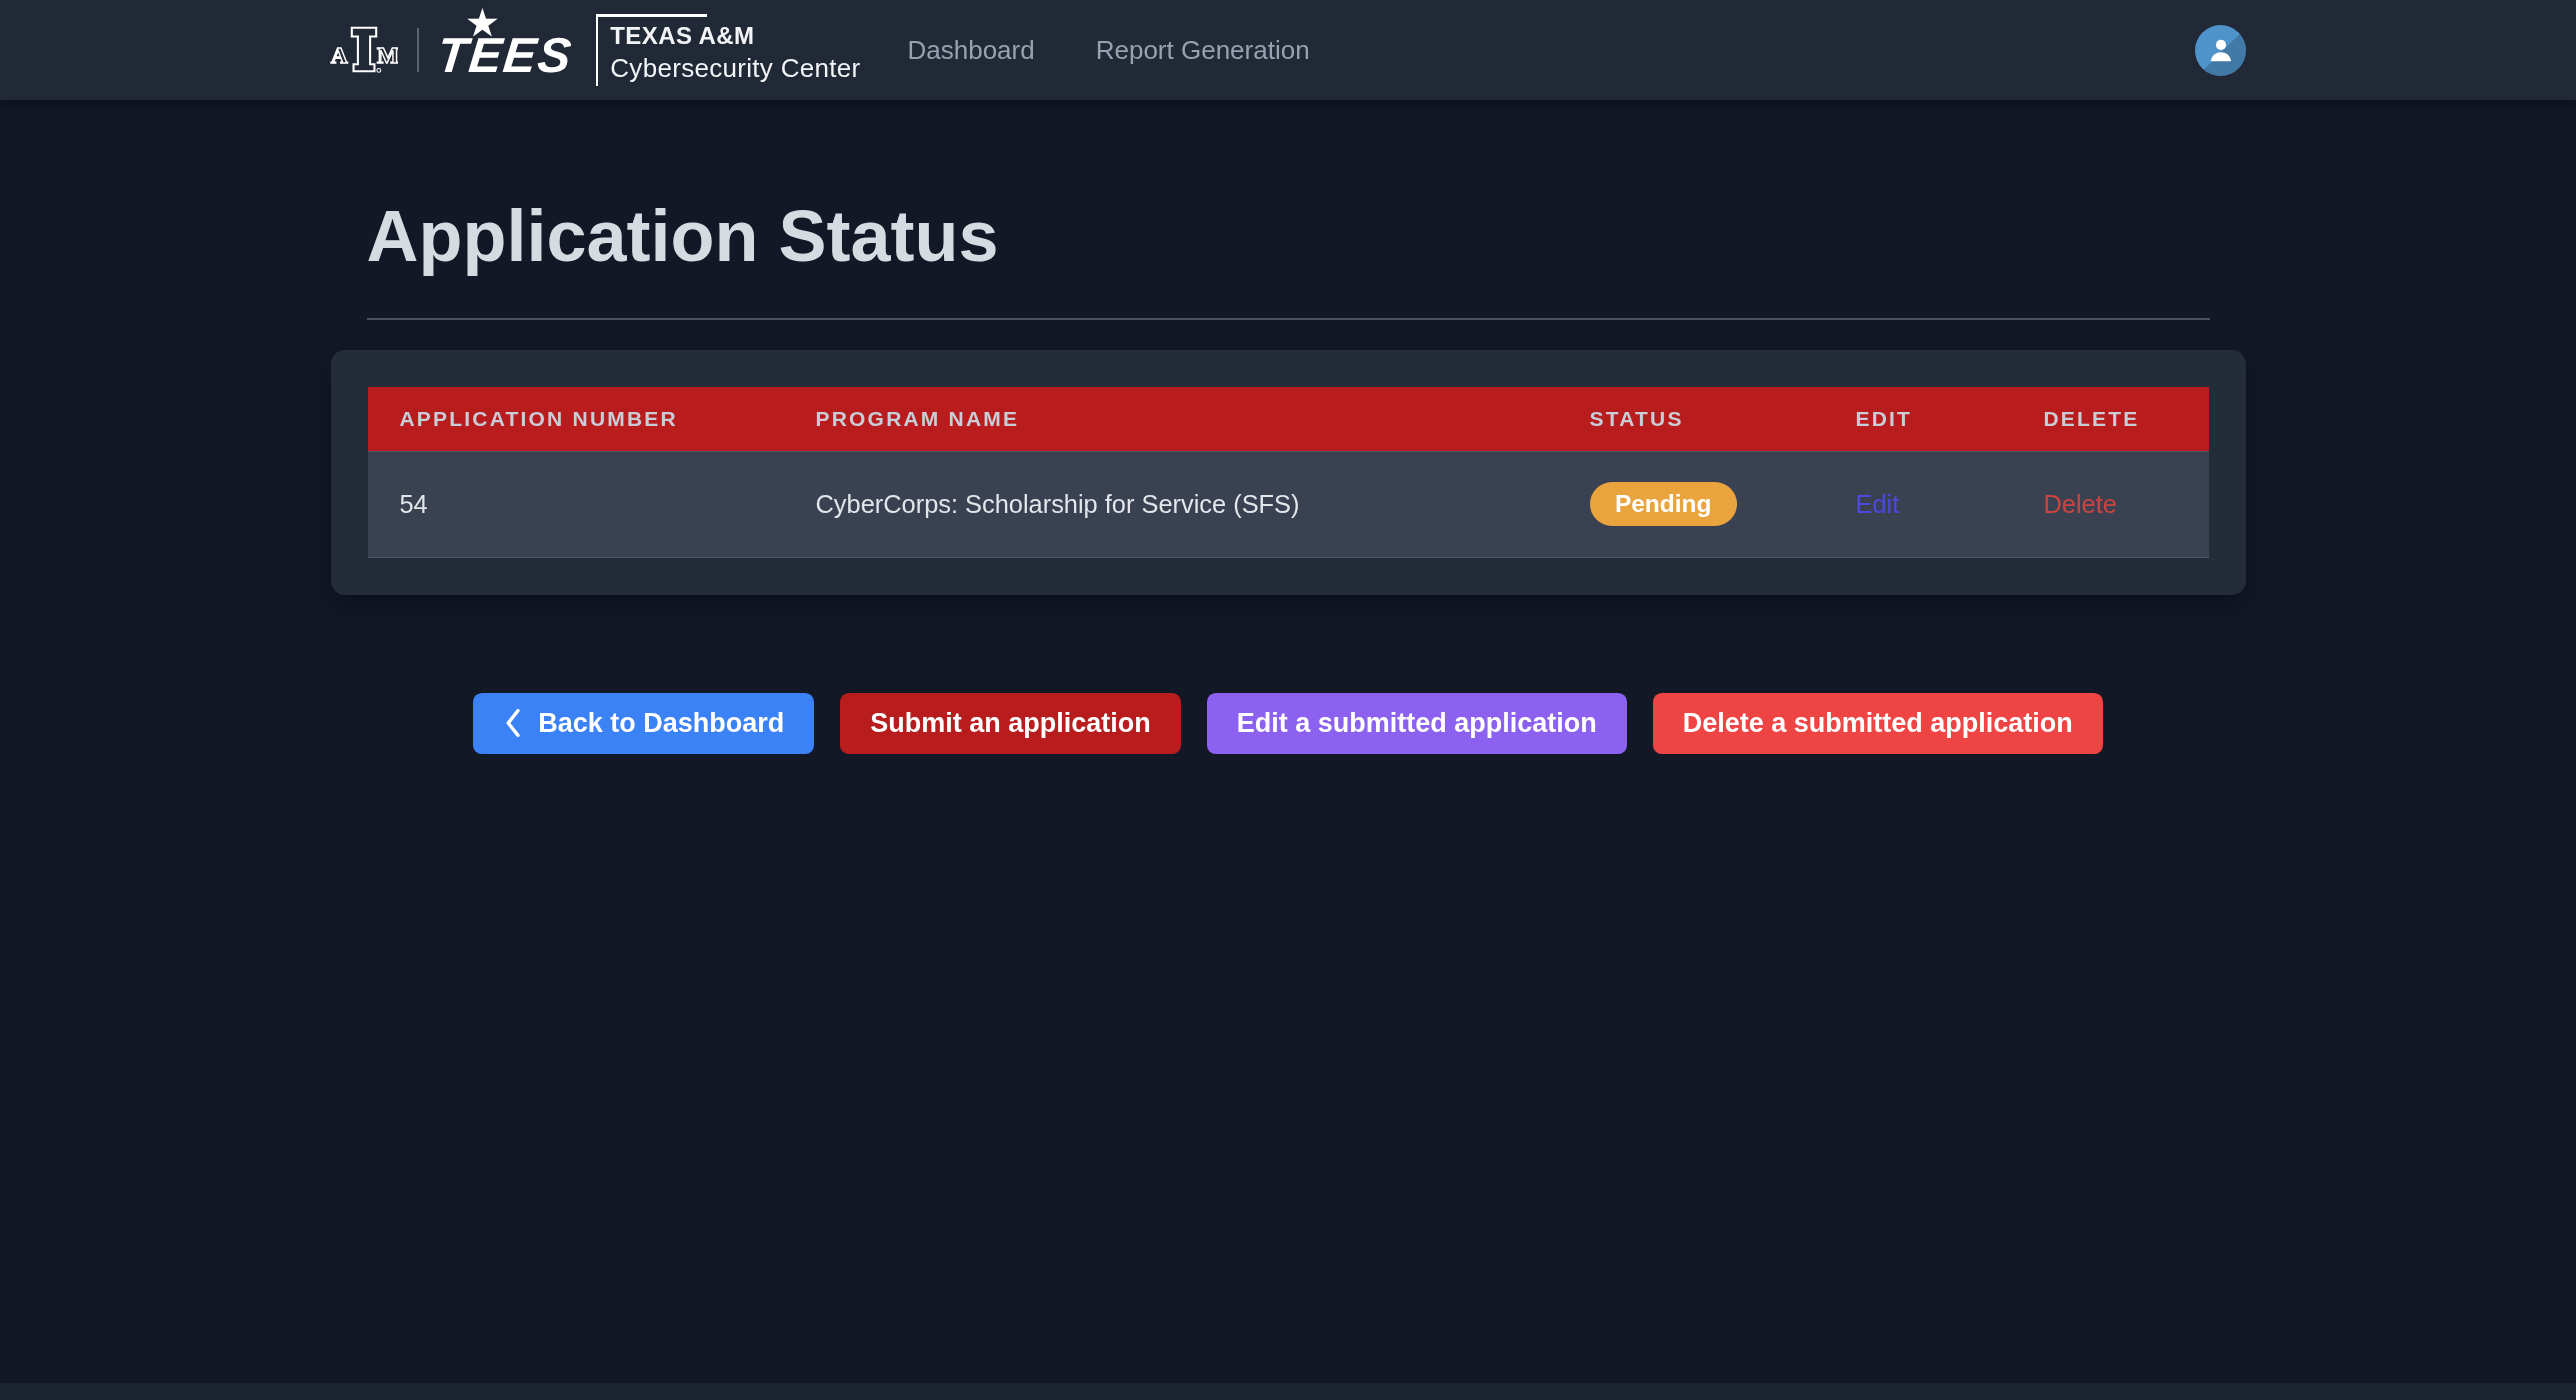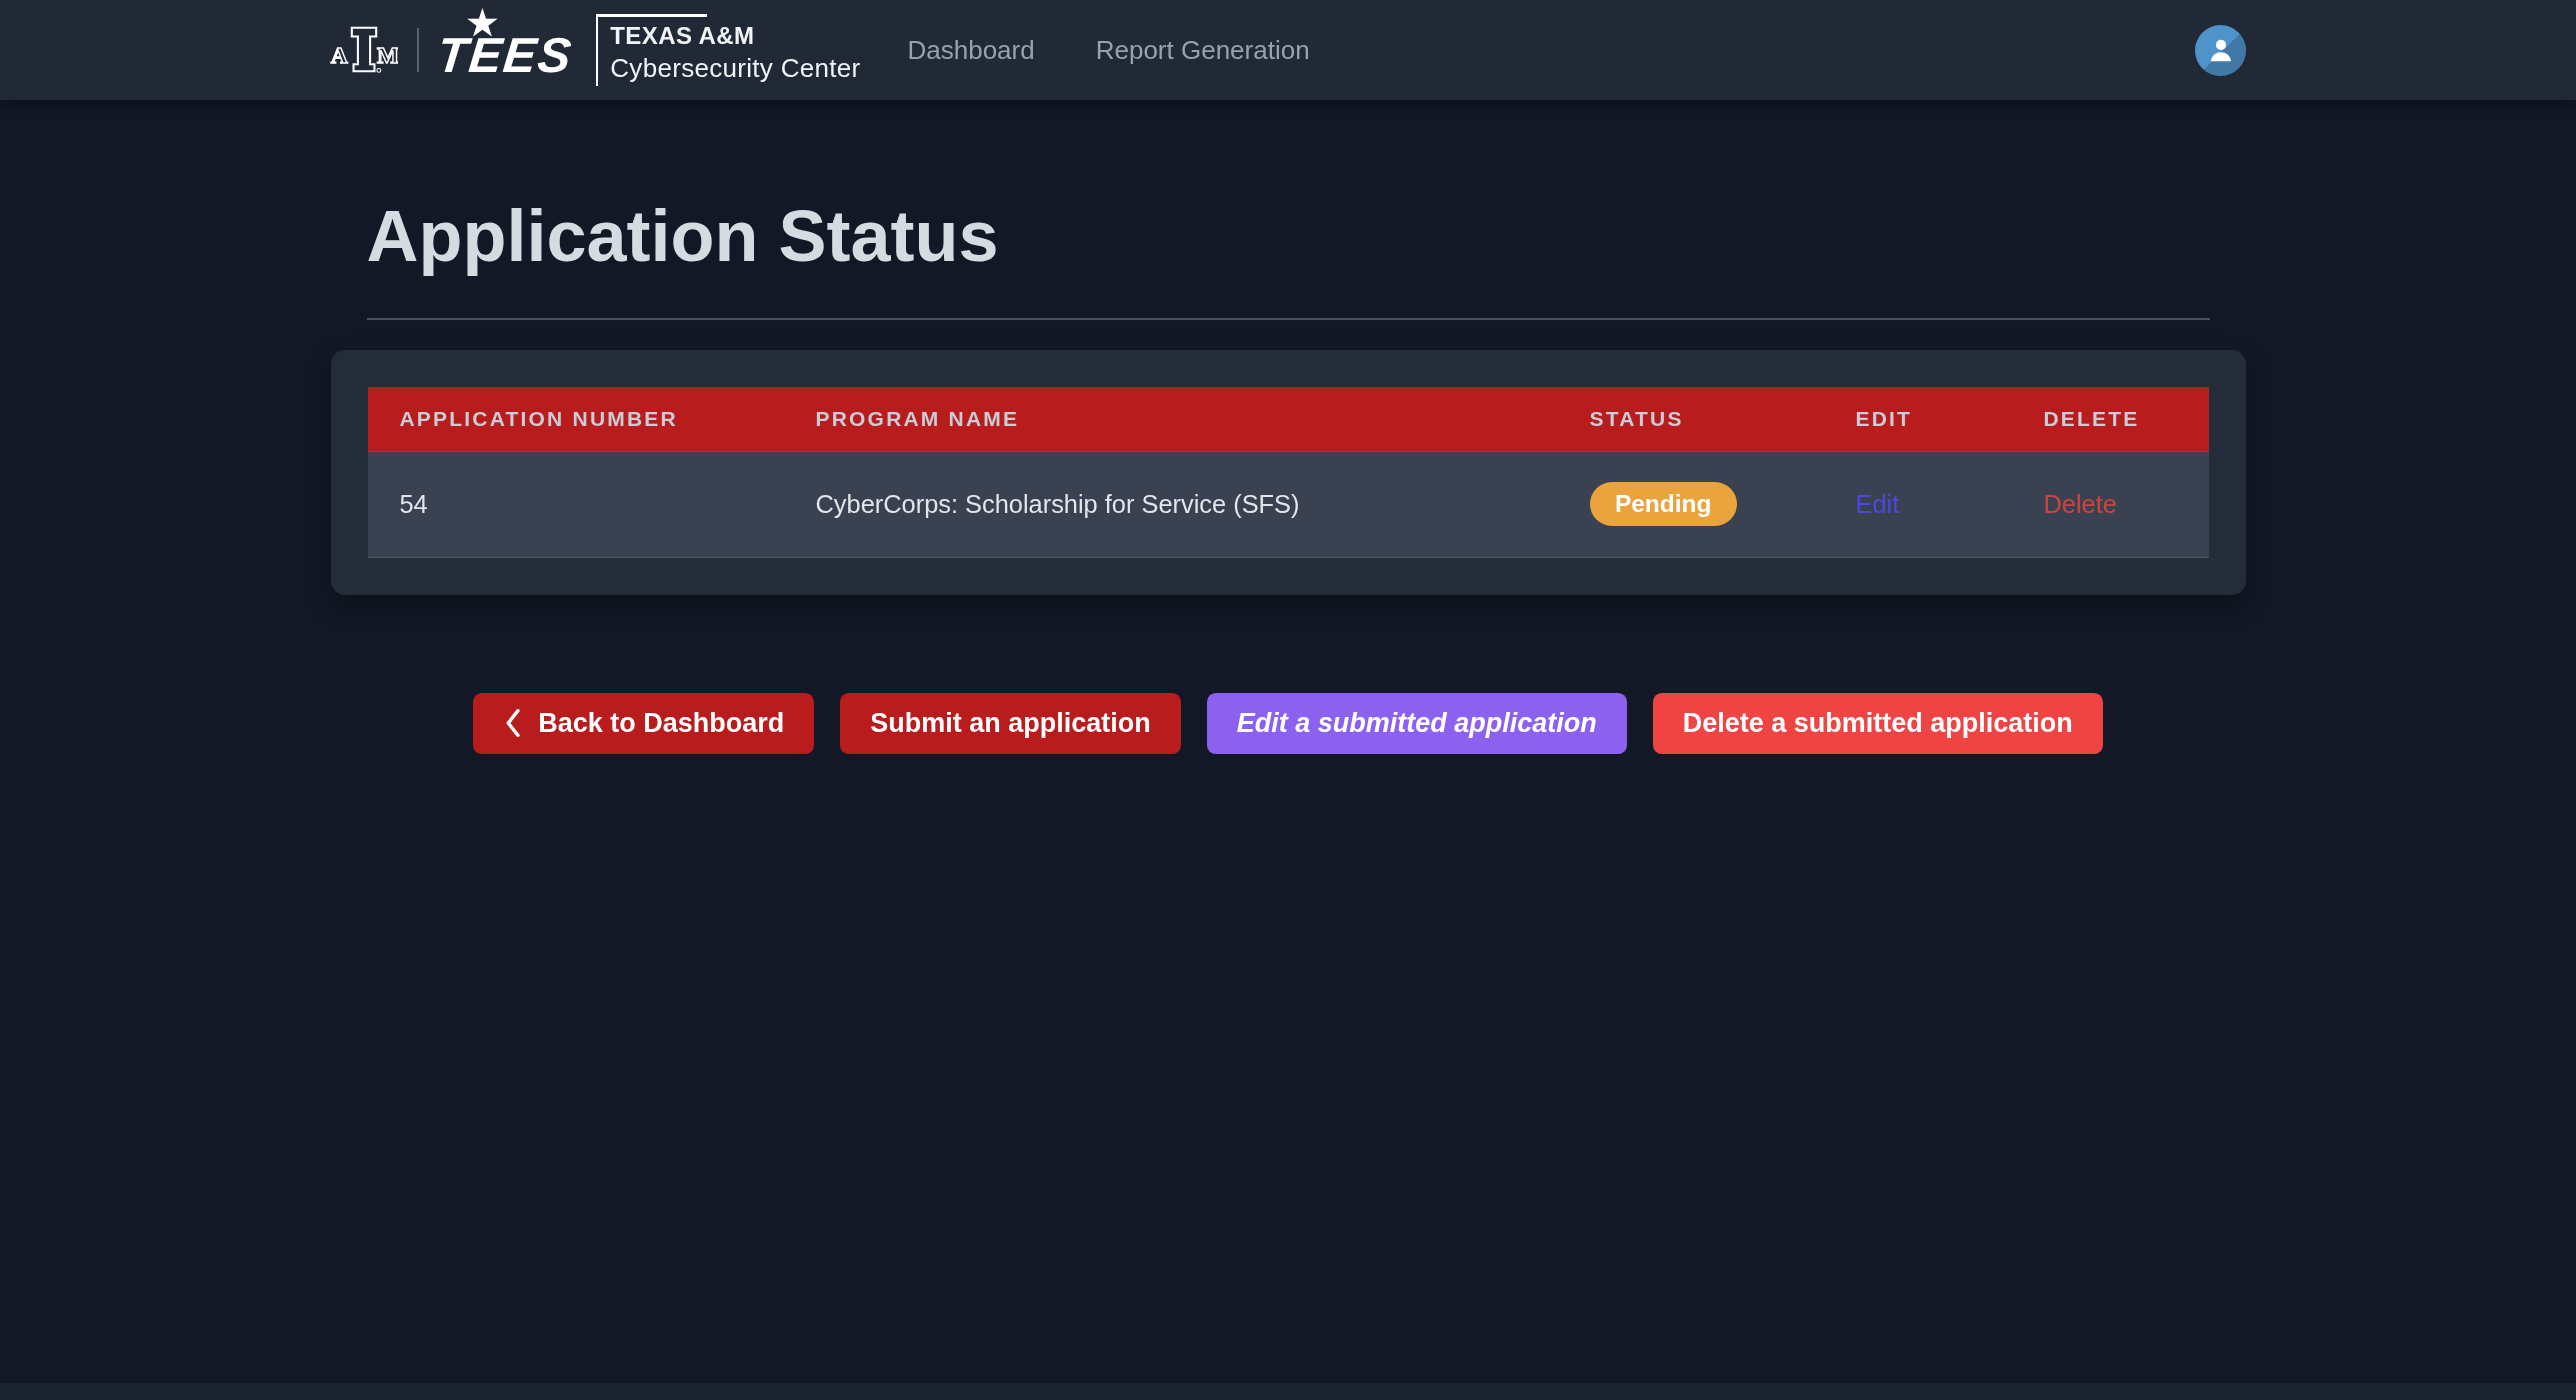--- a/index.html
+++ b/index.html
@@ -264,30 +264,30 @@
           </td>
           <td>
             <a class="row-link" style="color: rgb(202, 69, 64);">Delete</a>
           </td>
         </tr>
       </tbody>
     </table>
   </section>
 
   <div class="actions">
-    <button class="btn" style="background-color: #b91c1c;">
+    <button class="btn" style="background-color: #3b82f6;">
       <svg width="21" height="32" viewBox="0 0 24 36">
         <polyline points="17,4 6,18 17,32" fill="none" stroke="#ffffff" stroke-width="4" stroke-linecap="round" stroke-linejoin="round"></polyline>
       </svg>
       <span>Back to Dashboard</span>
     </button>
     <button class="btn" style="background-color: #b91c1c;">
       <span>Submit an application</span>
     </button>
-    <button class="btn" style="background-color: rgb(140, 97, 240); font-style: italic;">
+    <button class="btn" style="background-color: rgb(140, 97, 240);">
       <span>Edit a submitted application</span>
     </button>
     <button class="btn" style="background-color: #ef4444;">
       <span>Delete a submitted application</span>
     </button>
   </div>
 </main>
 
 <div class="footer-strip"></div>
 

